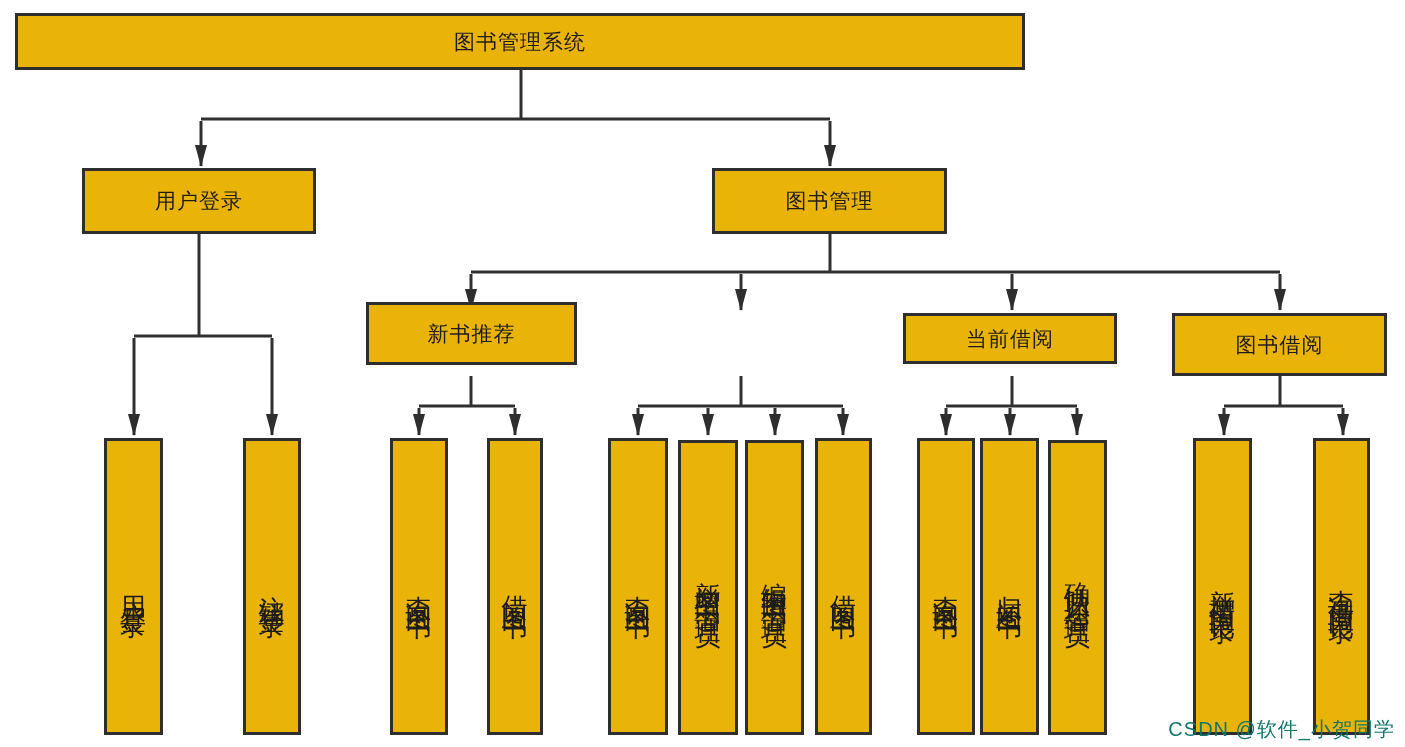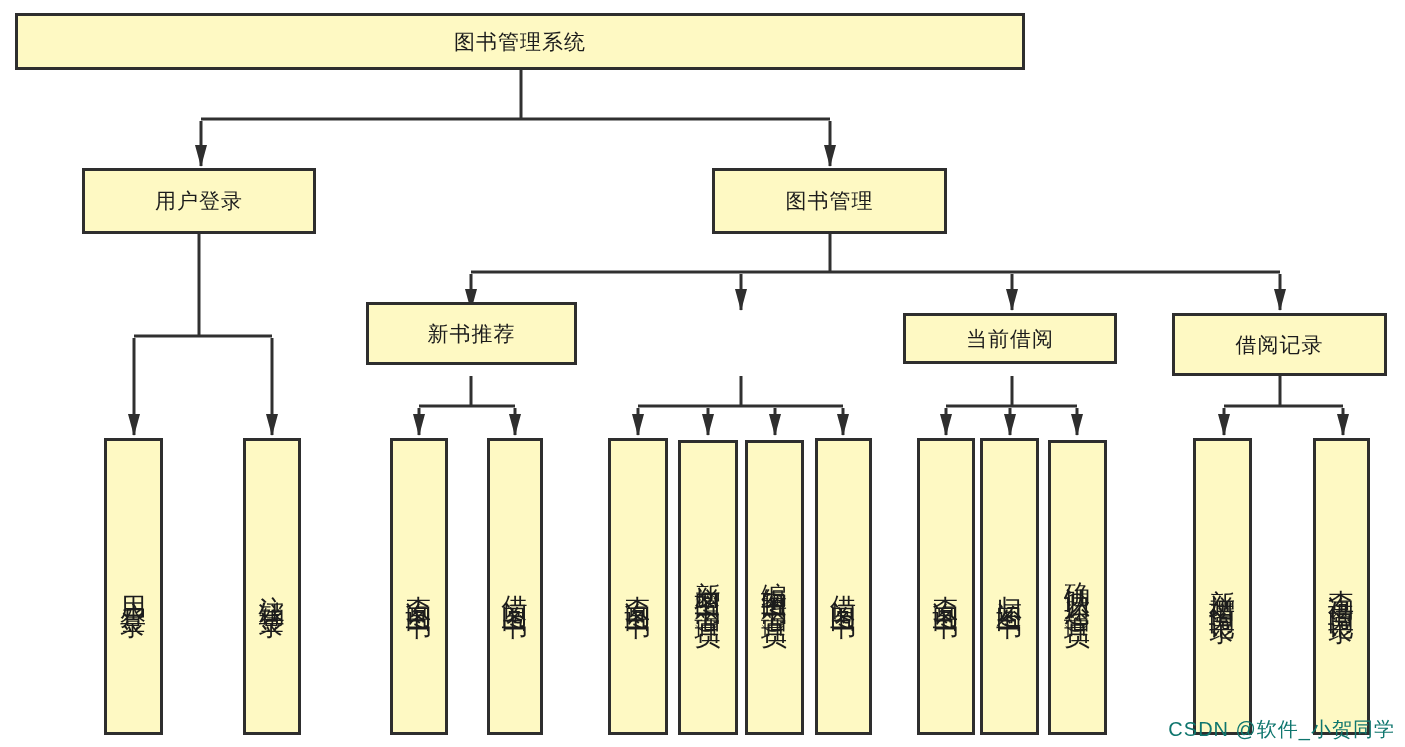--- a/index.html
+++ b/index.html
@@ -15,21 +15,21 @@
     background: #ffffff;
   }
   svg.connectors {
     position: absolute; left: 0; top: 0;
     width: 1405px; height: 747px;
     z-index: 1;
   }
   .node {
     position: absolute;
     border: 3px solid #2e2e2e;
-    background: #fef9c3;
+    background: #eab308;
     display: flex;
     align-items: center;
     justify-content: center;
     color: #1c1c1c;
     z-index: 2;
   }
   .node.root { font-size: 21px; letter-spacing: 1px; }
   .node.branch { font-size: 21px; letter-spacing: 1px; }
   .node.leaf { font-size: 26px; }
   .vtext {
@@ -116,21 +116,21 @@
     <span>图书管理</span>
   </div>
 
   <div class="node branch" style="left:366px; top:302px; width:211px; height:63px;">
     <span>新书推荐</span>
   </div>
   <div class="node branch" style="left:903px; top:313px; width:214px; height:51px;">
     <span>当前借阅</span>
   </div>
   <div class="node branch" style="left:1172px; top:313px; width:215px; height:63px;">
-    <span>借阅记录</span>
+    <span>图书借阅</span>
   </div>
 
   <div class="node leaf" style="left:104px; top:438px; width:59px; height:297px;">
     <span class="vtext">用户登录</span>
   </div>
   <div class="node leaf" style="left:243px; top:438px; width:58px; height:297px;">
     <span class="vtext">注销登录</span>
   </div>
 
   <div class="node leaf" style="left:390px; top:438px; width:58px; height:297px;">

